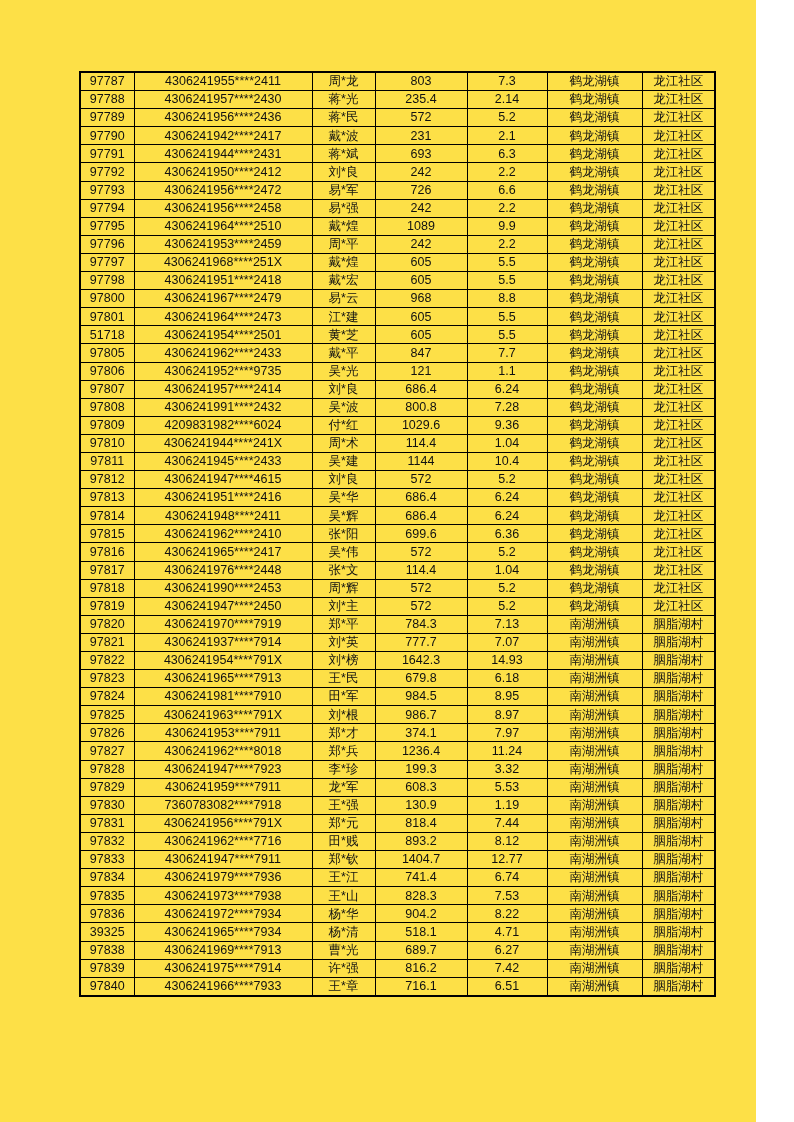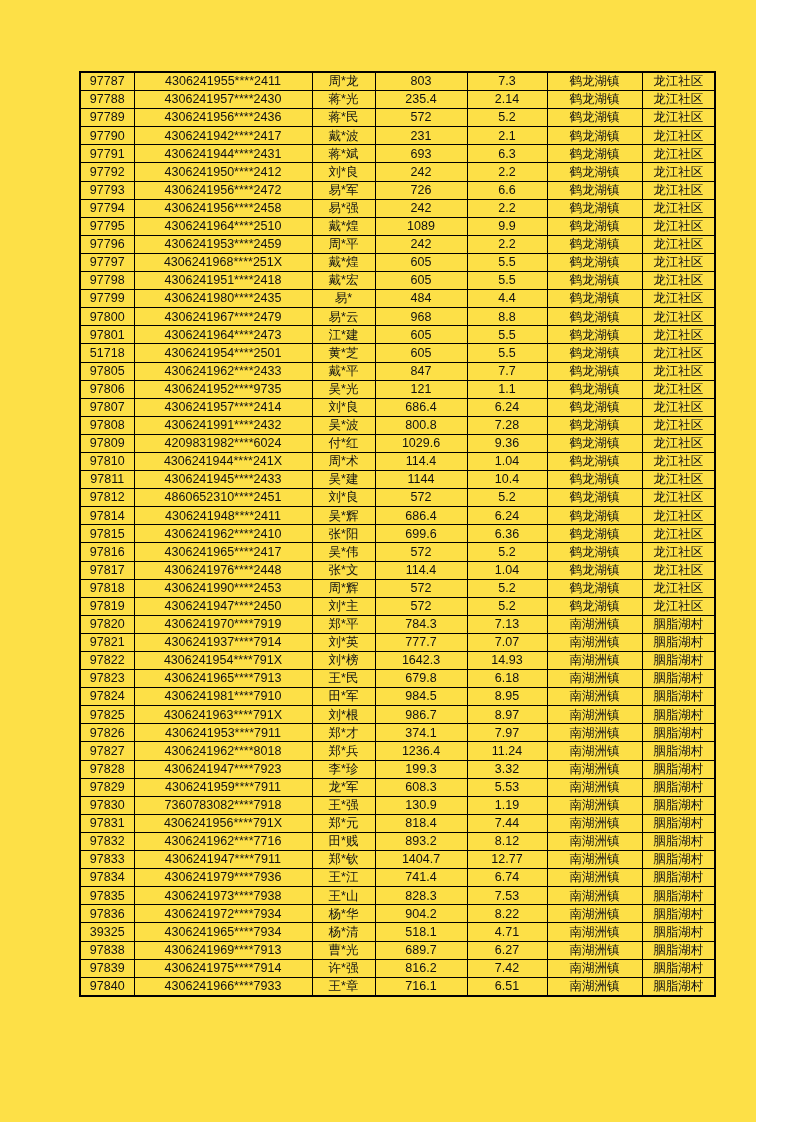--- a/index.html
+++ b/index.html
@@ -155,29 +155,20 @@
         <tr>
           <td>97798</td>
           <td>4306241951****2418</td>
           <td>戴*宏</td>
           <td>605</td>
           <td>5.5</td>
           <td>鹤龙湖镇</td>
           <td>龙江社区</td>
         </tr>
         <tr>
-          <td>97799</td>
-          <td>4306241980****2435</td>
-          <td>易*</td>
-          <td>484</td>
-          <td>4.4</td>
-          <td>鹤龙湖镇</td>
-          <td>龙江社区</td>
-        </tr>
-        <tr>
           <td>97800</td>
           <td>4306241967****2479</td>
           <td>易*云</td>
           <td>968</td>
           <td>8.8</td>
           <td>鹤龙湖镇</td>
           <td>龙江社区</td>
         </tr>
         <tr>
           <td>97801</td>
@@ -255,24 +246,33 @@
           <td>97811</td>
           <td>4306241945****2433</td>
           <td>吴*建</td>
           <td>1144</td>
           <td>10.4</td>
           <td>鹤龙湖镇</td>
           <td>龙江社区</td>
         </tr>
         <tr>
           <td>97812</td>
-          <td>4860652310****2451</td>
+          <td>4306241947****4615</td>
           <td>刘*良</td>
           <td>572</td>
           <td>5.2</td>
+          <td>鹤龙湖镇</td>
+          <td>龙江社区</td>
+        </tr>
+        <tr>
+          <td>97813</td>
+          <td>4306241951****2416</td>
+          <td>吴*华</td>
+          <td>686.4</td>
+          <td>6.24</td>
           <td>鹤龙湖镇</td>
           <td>龙江社区</td>
         </tr>
         <tr>
           <td>97814</td>
           <td>4306241948****2411</td>
           <td>吴*辉</td>
           <td>686.4</td>
           <td>6.24</td>
           <td>鹤龙湖镇</td>

